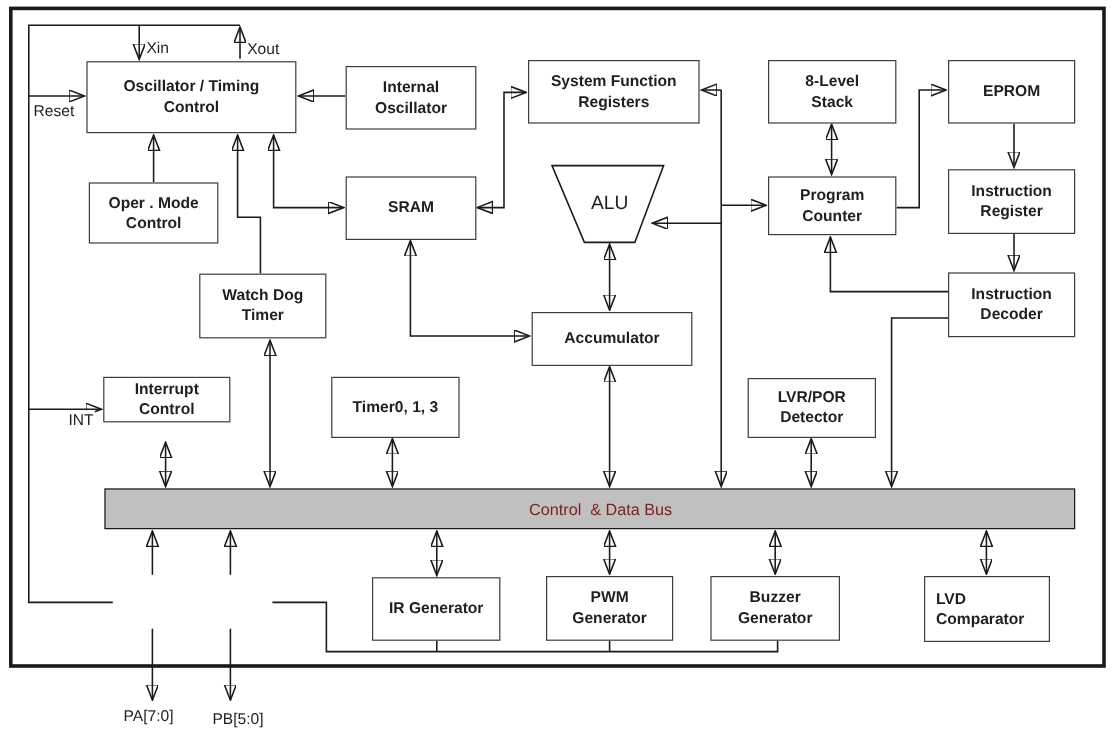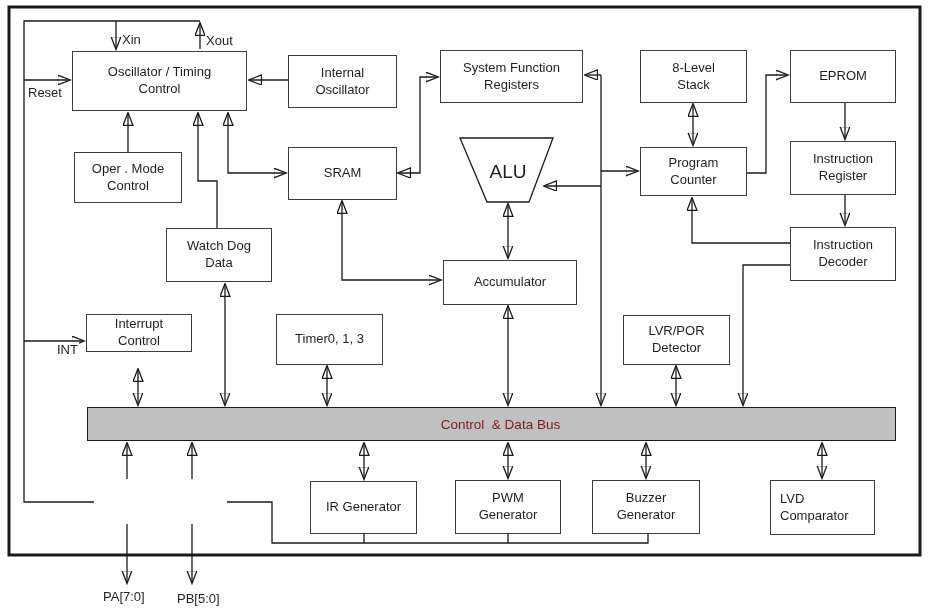--- a/index.html
+++ b/index.html
@@ -14,26 +14,26 @@
   }
   .wires{position:absolute;left:0;top:0;z-index:1;}
   .wires path, .wires rect, .wires polygon{stroke:var(--line);fill:none;stroke-width:1.3;}
   .wires rect.frame{stroke-width:3;}
   .wires polygon.shape{fill:var(--box-fill);}
   .ah{fill:var(--line);stroke:none;}
   .blk{
     position:absolute;z-index:2;box-sizing:border-box;
     background:var(--box-fill);border:1.4px solid var(--box-border);
     display:flex;align-items:center;justify-content:center;text-align:center;
-    font-size:13px;line-height:1.28;white-space:pre-wrap;color:var(--text);
+    font-size:13px;line-height:1.28;white-space:pre-wrap;color:var(--text);font-weight:bold;
   }
   .blk.left{justify-content:flex-start;text-align:left;padding-left:9px;}
   .blk.serif{font-family:"Liberation Serif","DejaVu Serif",serif;font-size:15px;}
   .shape-label{
-    position:absolute;z-index:2;font-size:19px;text-align:center;color:var(--text);
+    position:absolute;z-index:2;font-size:16px;text-align:center;color:var(--text);
   }
   .bus{
     position:absolute;z-index:2;box-sizing:border-box;
     background:var(--bus-fill);border:1.3px solid var(--line);
     font-size:13.5px;display:flex;align-items:center;justify-content:center;
     white-space:pre;color:#7f1d1d;
   }
   .pin{
     position:absolute;z-index:3;font-size:13px;white-space:nowrap;color:var(--text);
     background:var(--background);padding:0 1px;
@@ -112,21 +112,21 @@
 Stack</div>
   <div class="blk" style="left:790px;top:50px;width:106px;height:53px">EPROM</div>
   <div class="blk" style="left:74px;top:152px;width:108px;height:51px">Oper . Mode
 Control</div>
   <div class="blk" style="left:288px;top:147px;width:109px;height:53px">SRAM</div>
   <div class="blk" style="left:640px;top:147px;width:107px;height:49px">Program
 Counter</div>
   <div class="blk" style="left:790px;top:141px;width:106px;height:54px">Instruction
 Register</div>
   <div class="blk" style="left:166px;top:228px;width:106px;height:54px">Watch Dog
-Data</div>
+Timer</div>
   <div class="blk" style="left:443px;top:260px;width:134px;height:45px">Accumulator</div>
   <div class="blk" style="left:790px;top:227px;width:106px;height:54px">Instruction
 Decoder</div>
   <div class="blk" style="left:86px;top:314px;width:106px;height:38px">Interrupt
 Control</div>
   <div class="blk" style="left:276px;top:314px;width:107px;height:51px">Timer0, 1, 3</div>
   <div class="blk" style="left:623px;top:315px;width:107px;height:50px">LVR/POR
 Detector</div>
   <div class="blk" style="left:310px;top:481px;width:107px;height:53px">IR Generator</div>
   <div class="blk" style="left:455px;top:480px;width:106px;height:54px">PWM

